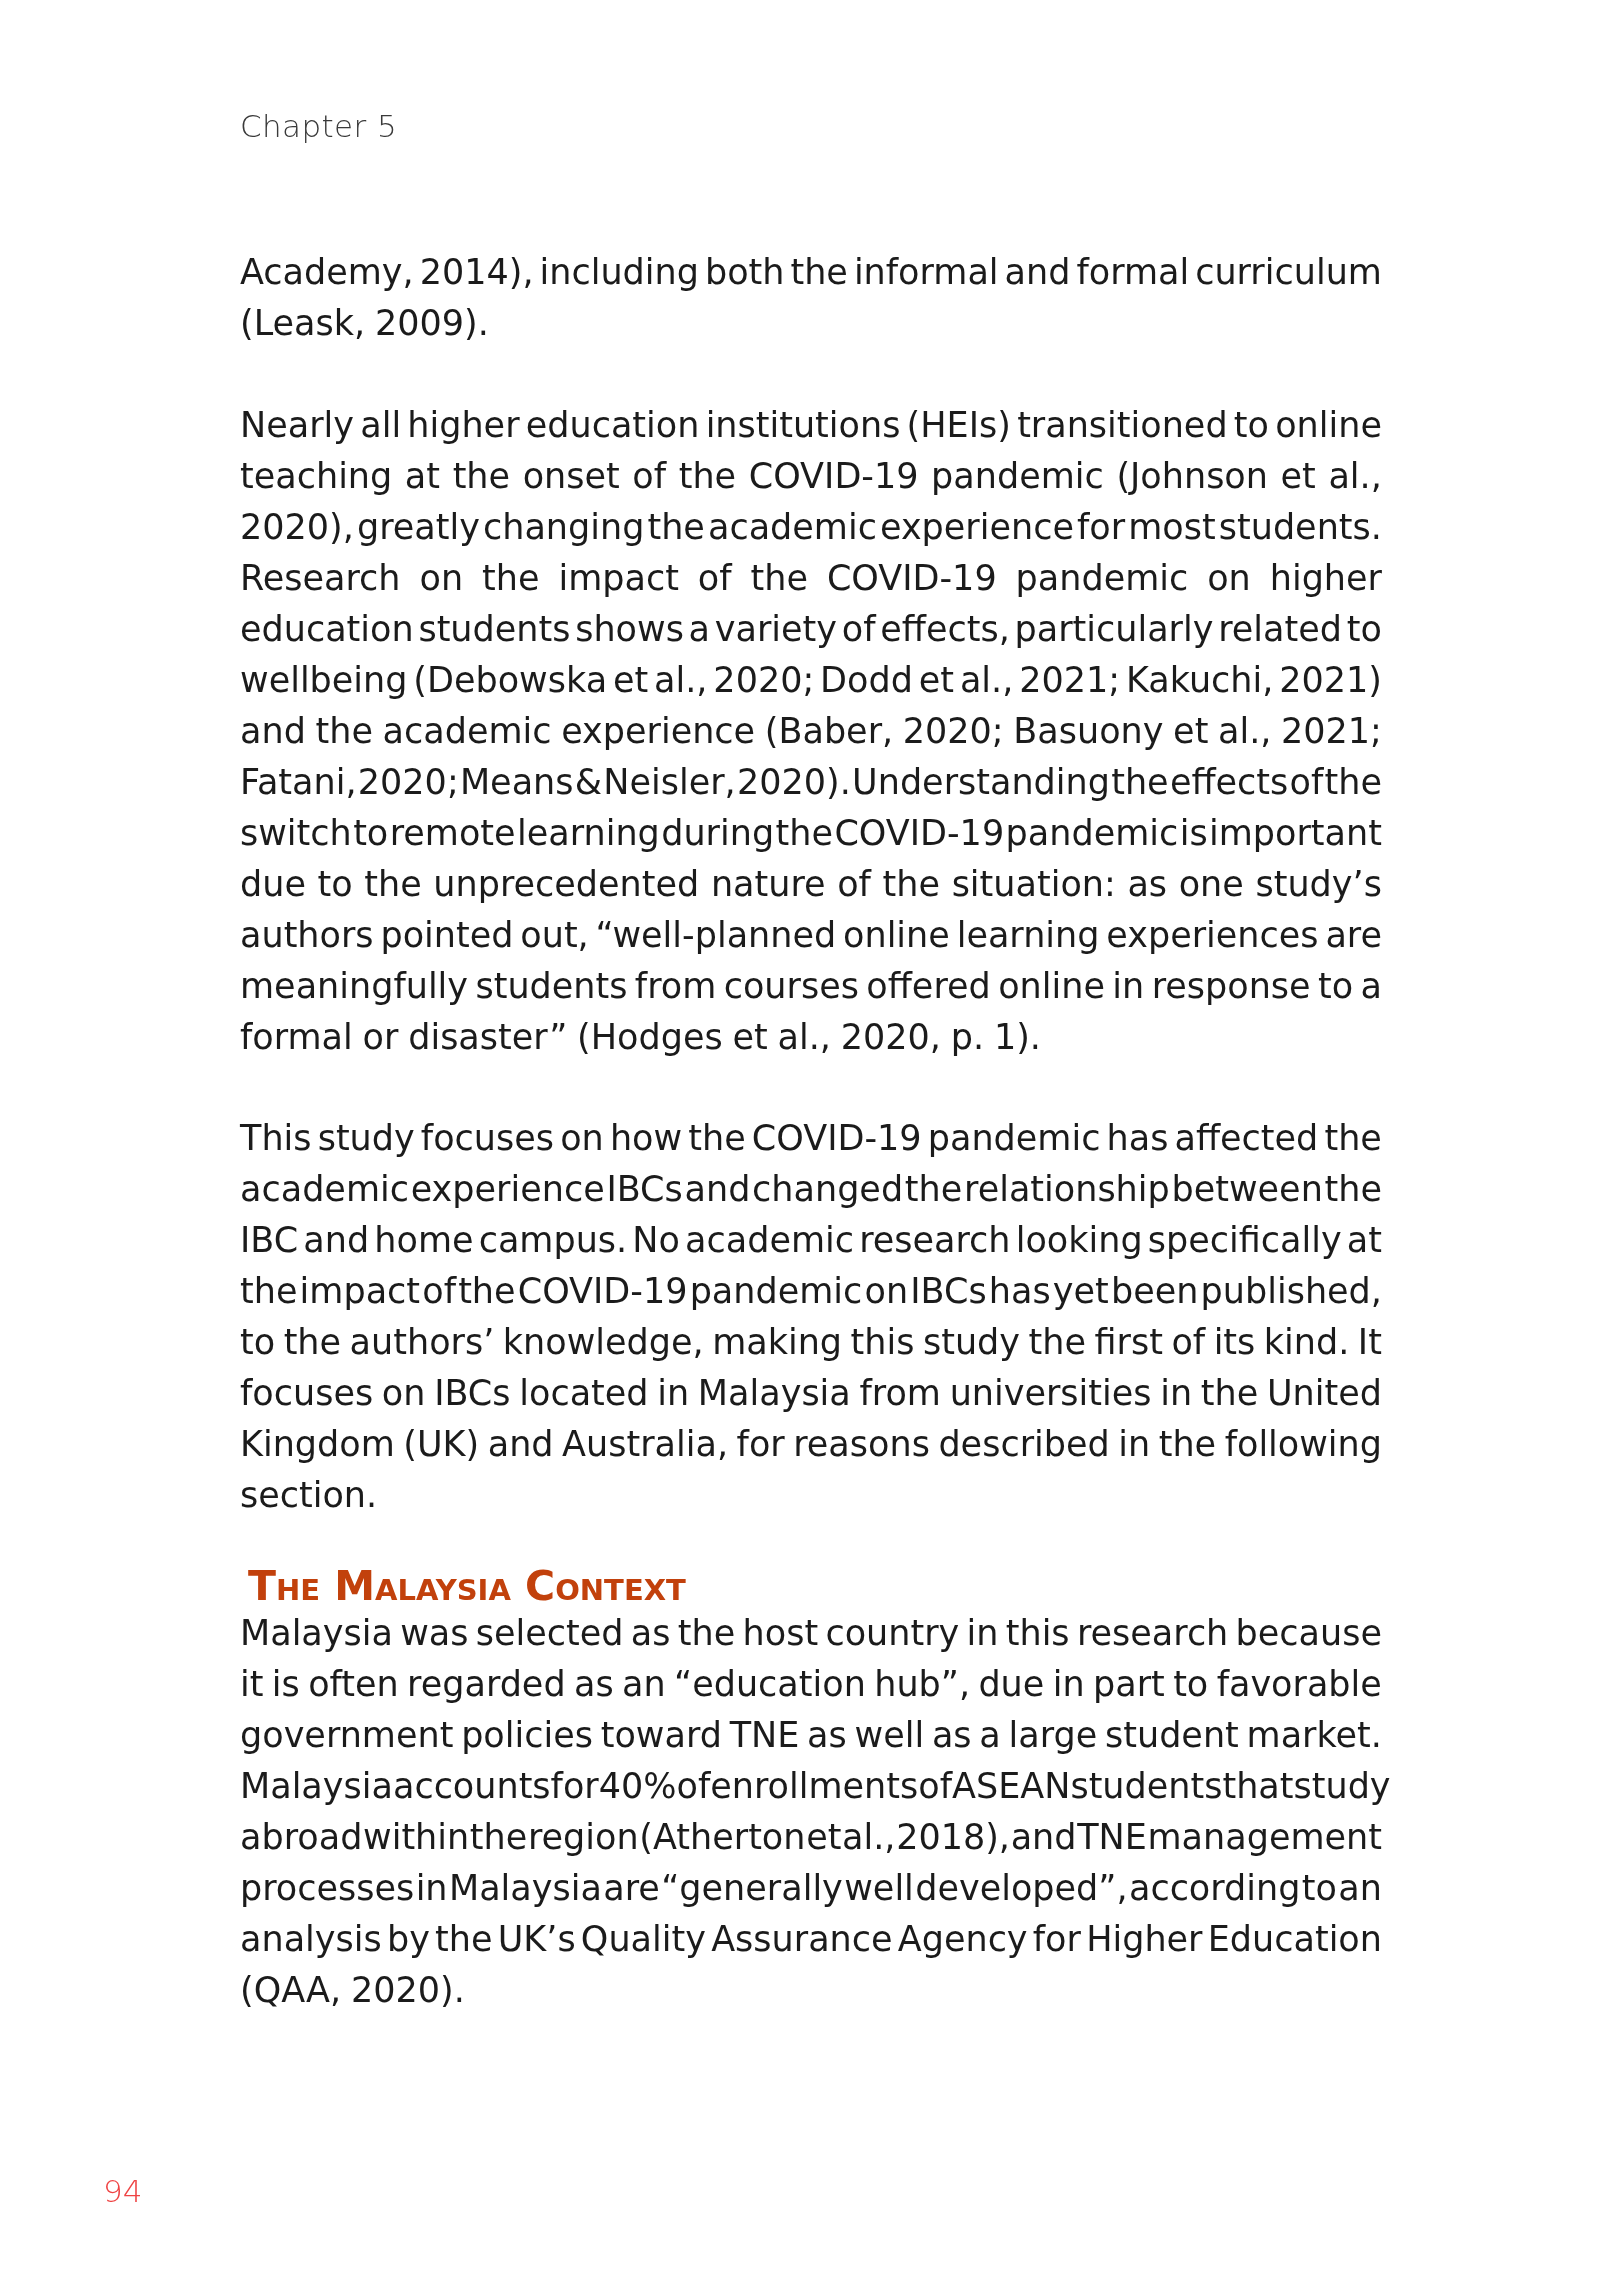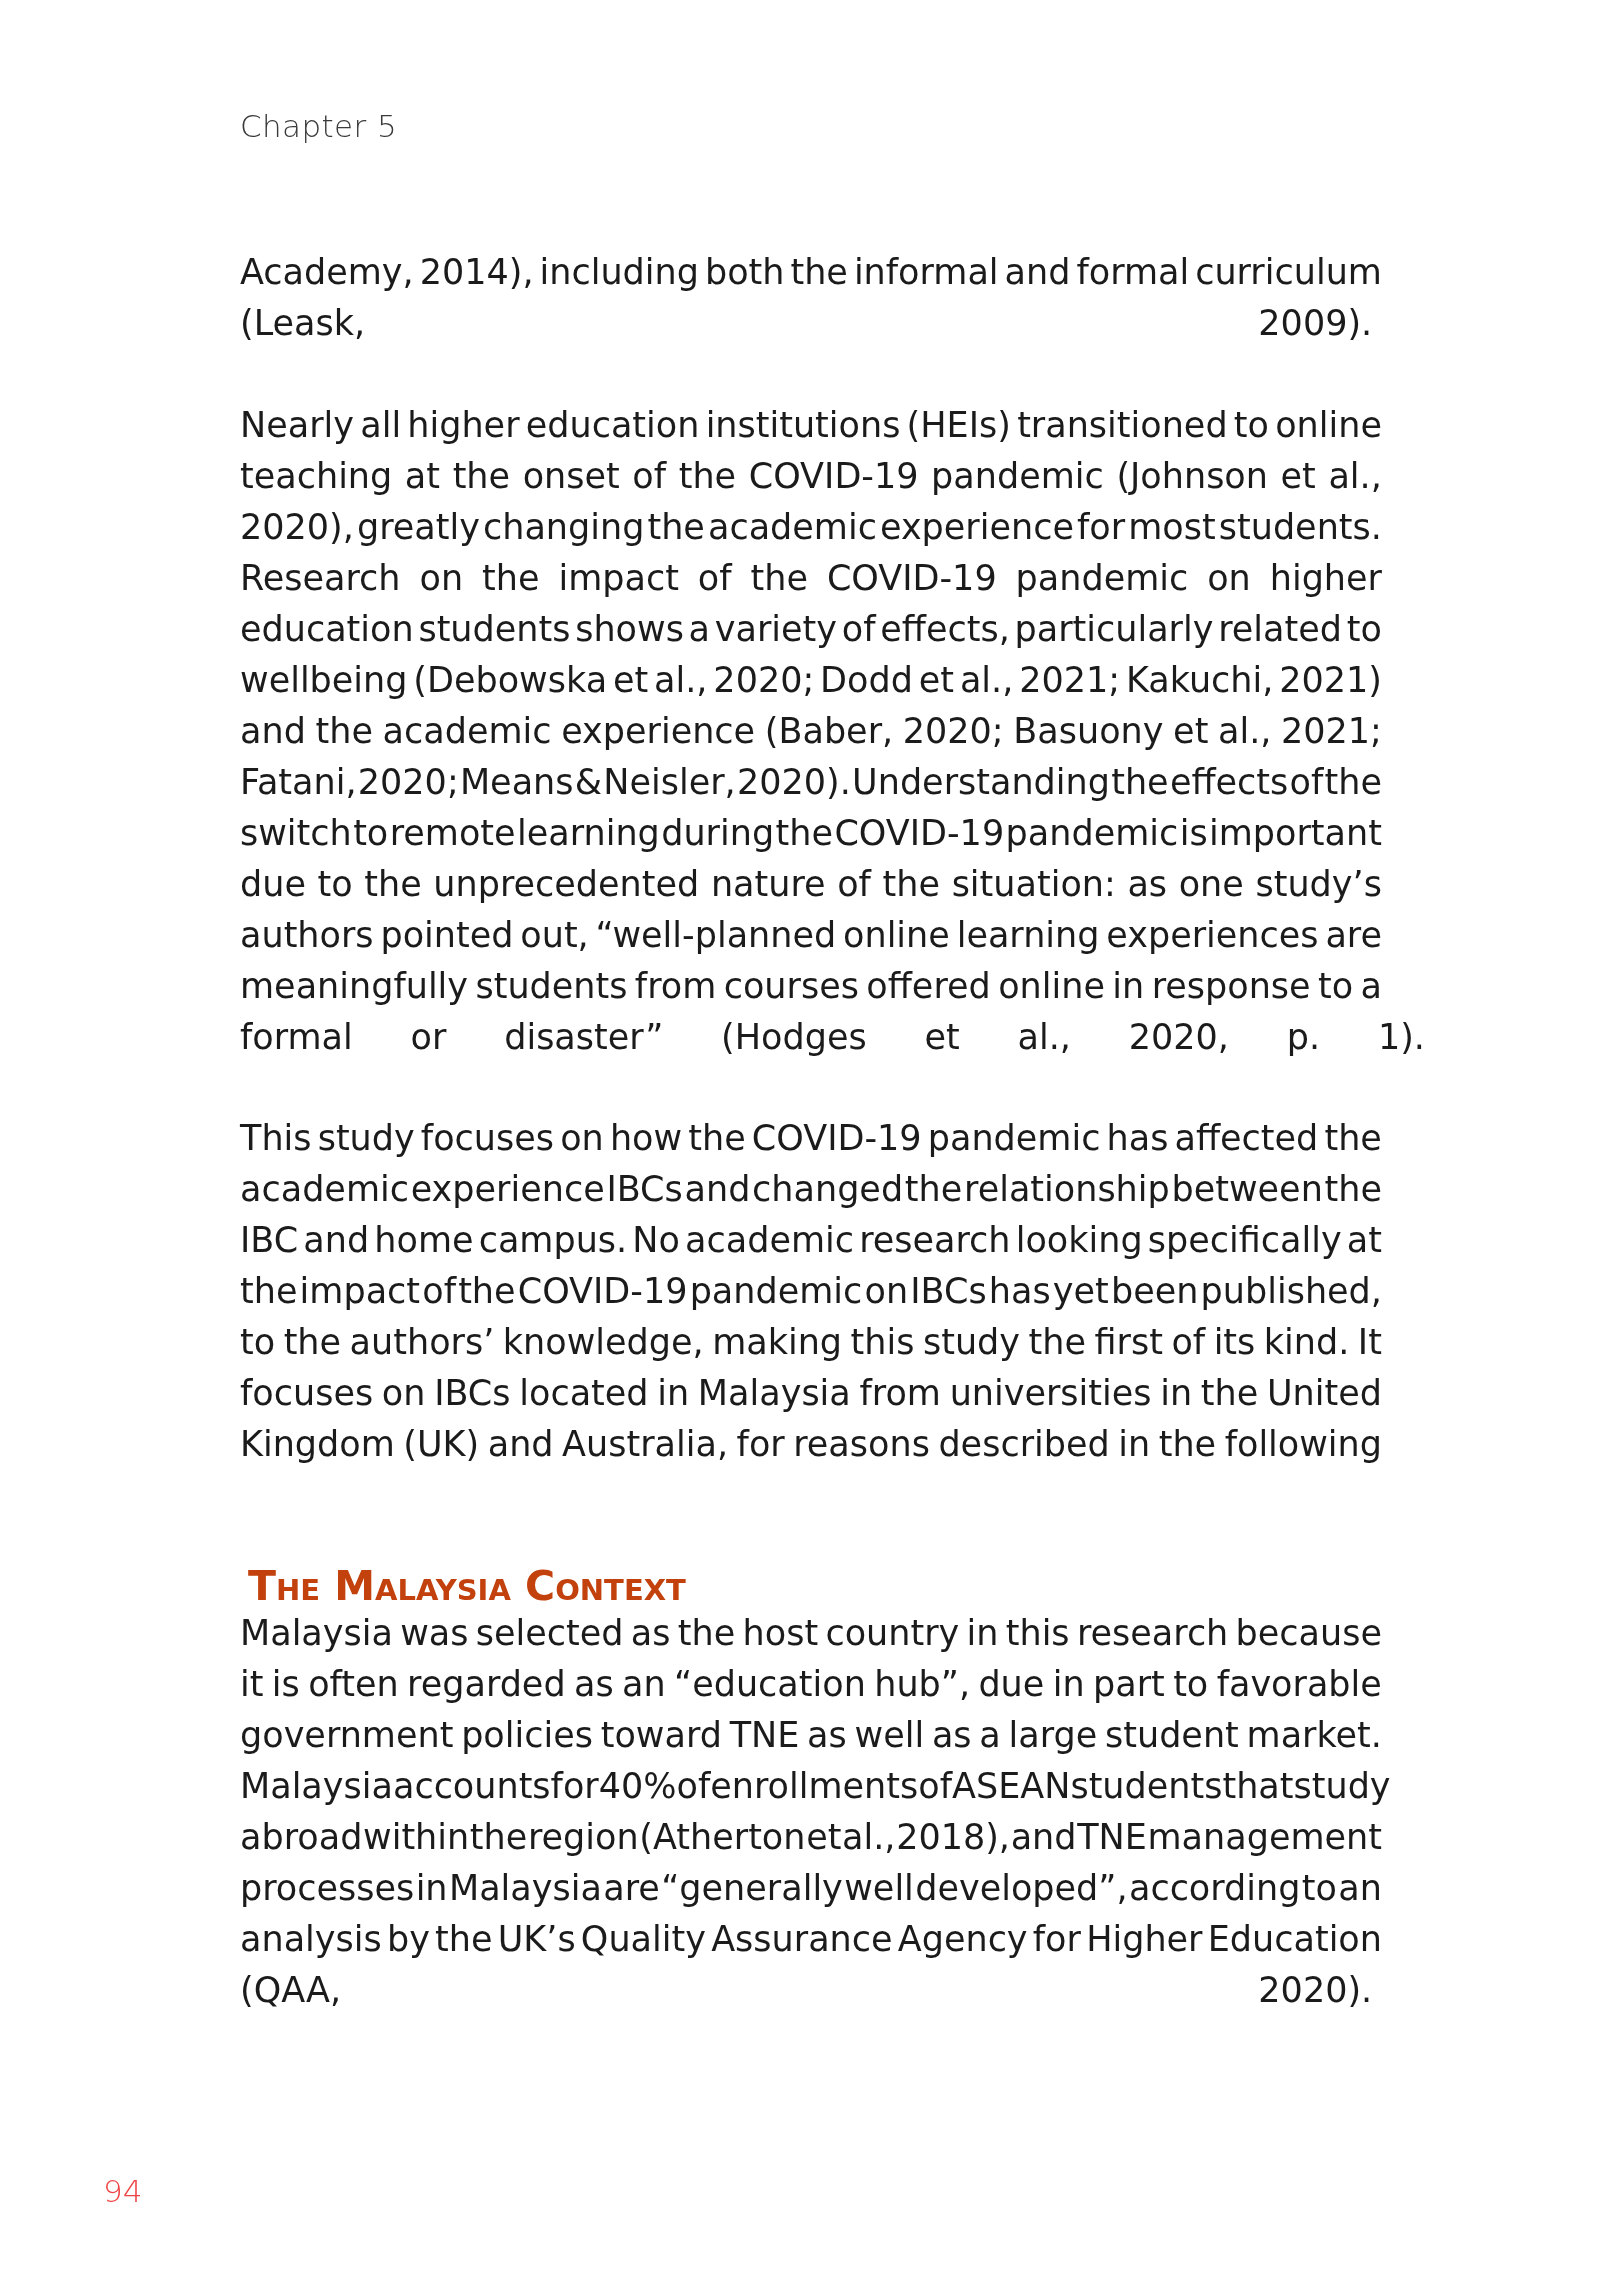--- a/index.html
+++ b/index.html
@@ -37,22 +37,21 @@
     font-size: 35px;
   }
   .line {
     height: 51px;
     line-height: 51px;
     white-space: nowrap;
     display: flex;
     justify-content: space-between;
   }
   .line.last {
-    justify-content: space-between;
-    gap: 48px;
+    justify-content: flex-start;
   }
   .line .w { display: inline-block; }
   .line.last .w { margin-right: 0.28em; }
   .section-heading {
     position: absolute;
     left: 8px;
     font-size: 41px;
     line-height: 51px;
     font-weight: bold;
     color: #c2410c;
@@ -334,20 +333,23 @@
         <span class="w">(UK)</span>
         <span class="w">and</span>
         <span class="w">Australia,</span>
         <span class="w">for</span>
         <span class="w">reasons</span>
         <span class="w">described</span>
         <span class="w">in</span>
         <span class="w">the</span>
         <span class="w">following</span>
       </div>
+      <div class="line last">
+        <span class="w">section.</span>
+      </div>
     </div>
   <div class="section-heading" style="top:1561px;">The Malaysia Context</div>
   <div class="para" style="top:1608px;">
       <div class="line">
         <span class="w">Malaysia</span>
         <span class="w">was</span>
         <span class="w">selected</span>
         <span class="w">as</span>
         <span class="w">the</span>
         <span class="w">host</span>

